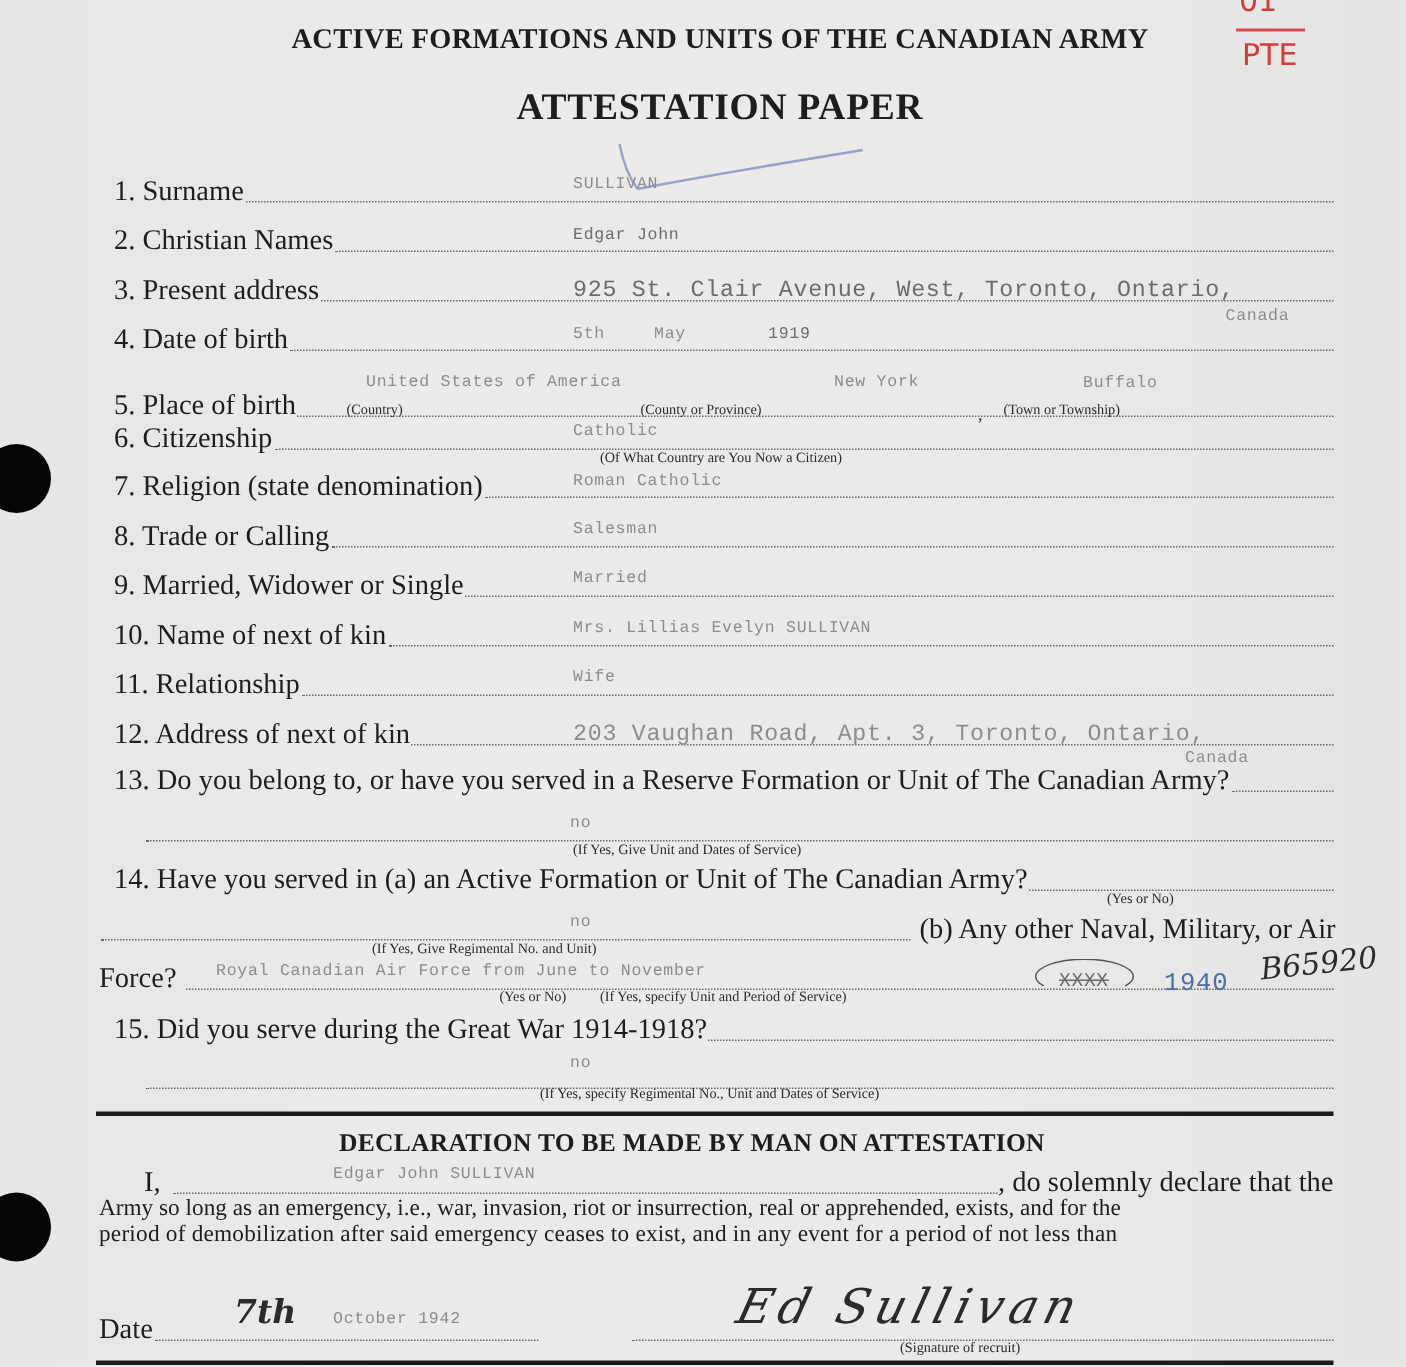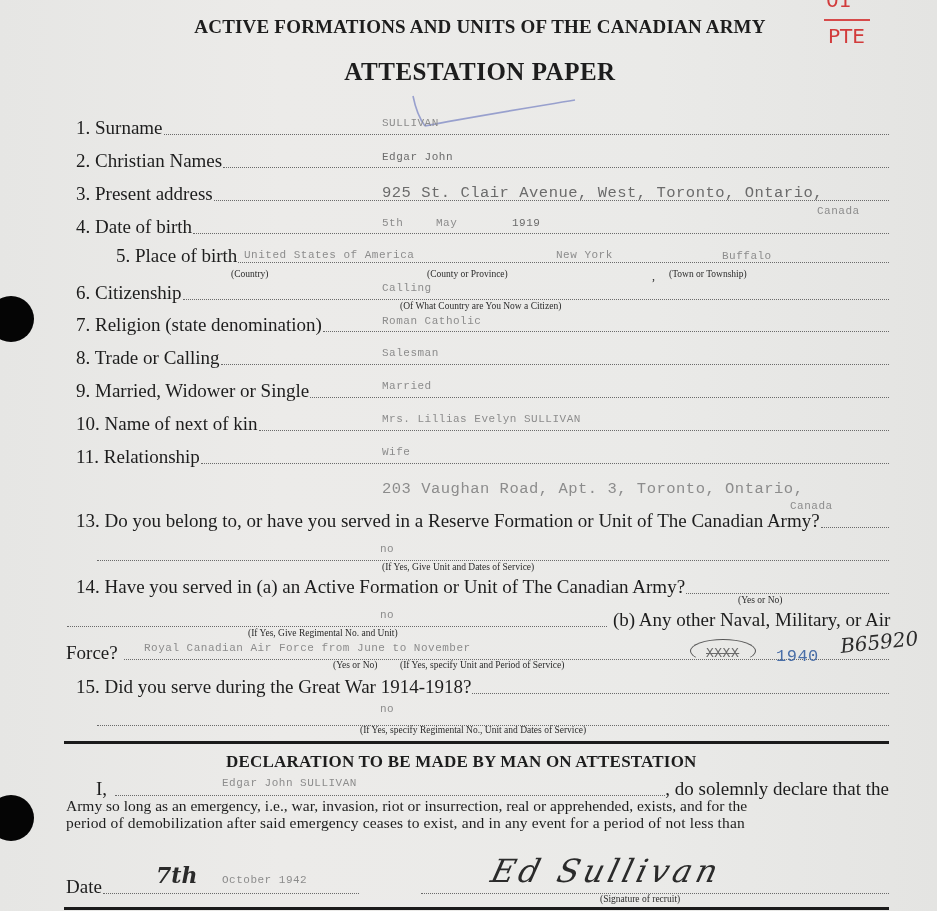--- a/index.html
+++ b/index.html
@@ -74,37 +74,37 @@
   <div class="typed" style="left:817px;top:205px;">Canada</div>
 
   <div class="row" style="top:216px;">
     <span class="lbl"><span>4.</span> <span>Date of birth</span></span>
     <span class="dots"></span>
   </div>
   <div class="typed" style="left:382px;top:217px;">5th</div>
   <div class="typed" style="left:436px;top:217px;">May</div>
   <div class="typed dark" style="left:512px;top:217px;">1919</div>
 
-  <div class="row" style="top:245px;margin-left:40px;">
+  <div class="row" style="top:260px;">
     <span class="lbl"><span>5.</span> <span>Place of birth</span></span>
     <span class="dots"></span>
   </div>
   <div class="typed" style="left:228px;top:249px;margin-left:16px;">United States of America</div>
   <div class="typed" style="left:556px;top:249px;">New York</div>
   <div class="typed" style="left:722px;top:250px;">Buffalo</div>
   <div class="hint" style="left:231px;top:269px;">(Country)</div>
   <div class="hint" style="left:427px;top:269px;">(County or Province)</div>
   <div class="hint" style="left:652px;top:269px;font-size:12px;">,</div>
   <div class="hint" style="left:669px;top:269px;">(Town or Township)</div>
 
   <div class="row" style="top:282px;">
     <span class="lbl"><span>6.</span> <span>Citizenship</span></span>
     <span class="dots"></span>
   </div>
-  <div class="typed" style="left:382px;top:282px;">Calling</div>
+  <div class="typed" style="left:382px;top:282px;">Catholic</div>
   <div class="hint" style="left:366px;top:301px;padding-left:34px;">(Of What Country are You Now a Citizen)</div>
 
   <div class="row" style="top:314px;">
     <span class="lbl"><span>7.</span> <span>Religion (state denomination)</span></span>
     <span class="dots"></span>
   </div>
   <div class="typed" style="left:382px;top:315px;">Roman Catholic</div>
 
   <div class="row" style="top:347px;">
     <span class="lbl"><span>8.</span> <span>Trade or Calling</span></span>
@@ -123,20 +123,24 @@
     <span class="dots"></span>
   </div>
   <div class="typed" style="left:382px;top:413px;">Mrs. Lillias Evelyn SULLIVAN</div>
 
   <div class="row" style="top:446px;">
     <span class="lbl"><span>11.</span> <span>Relationship</span></span>
     <span class="dots"></span>
   </div>
   <div class="typed" style="left:382px;top:446px;">Wife</div>
 
+  <div class="row" style="top:479px;">
+    <span class="lbl"><span>12.</span> <span>Address of next of kin</span></span>
+    <span class="dots"></span>
+  </div>
   <div class="typed" style="left:382px;top:480px;font-size:15.5px;">203 Vaughan Road, Apt. 3, Toronto, Ontario,</div>
   <div class="typed" style="left:790px;top:500px;">Canada</div>
 
   <div class="row" style="top:510px;">
     <span class="lbl"><span>13.</span> <span>Do you belong to, or have you served in a Reserve Formation or Unit of The Canadian Army?</span></span>
     <span class="dots"></span>
   </div>
   <div class="row" style="top:543px;left:96px;">
     <span class="dots"></span>
   </div>

